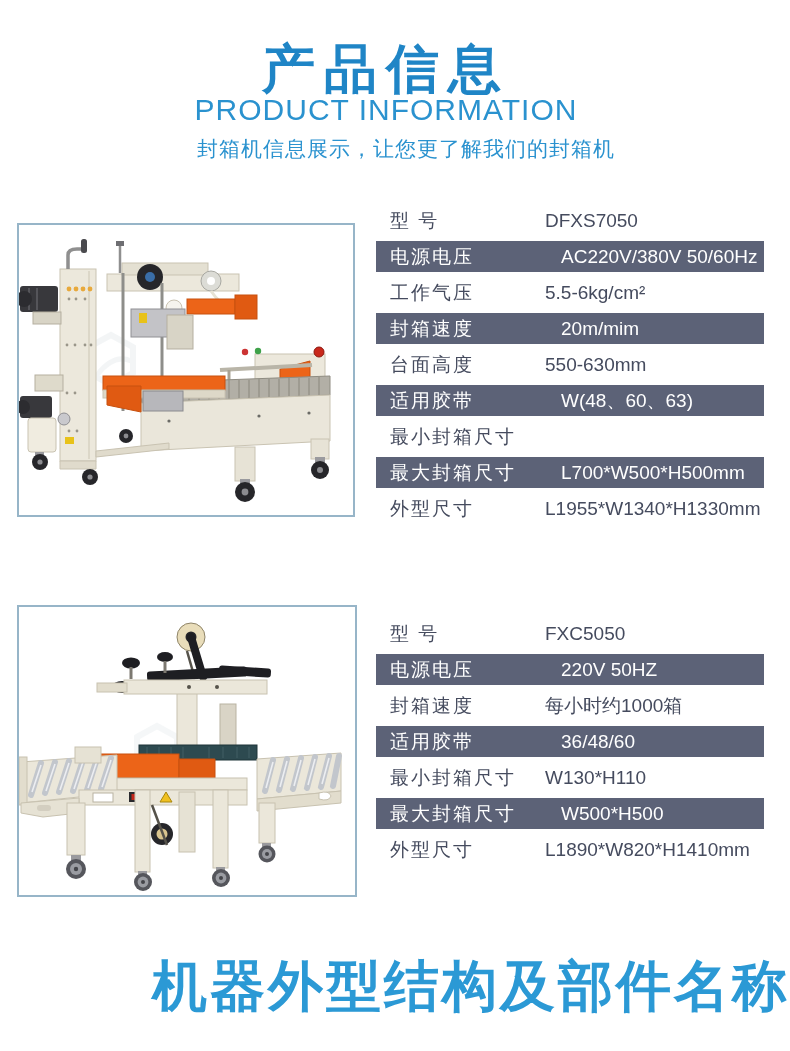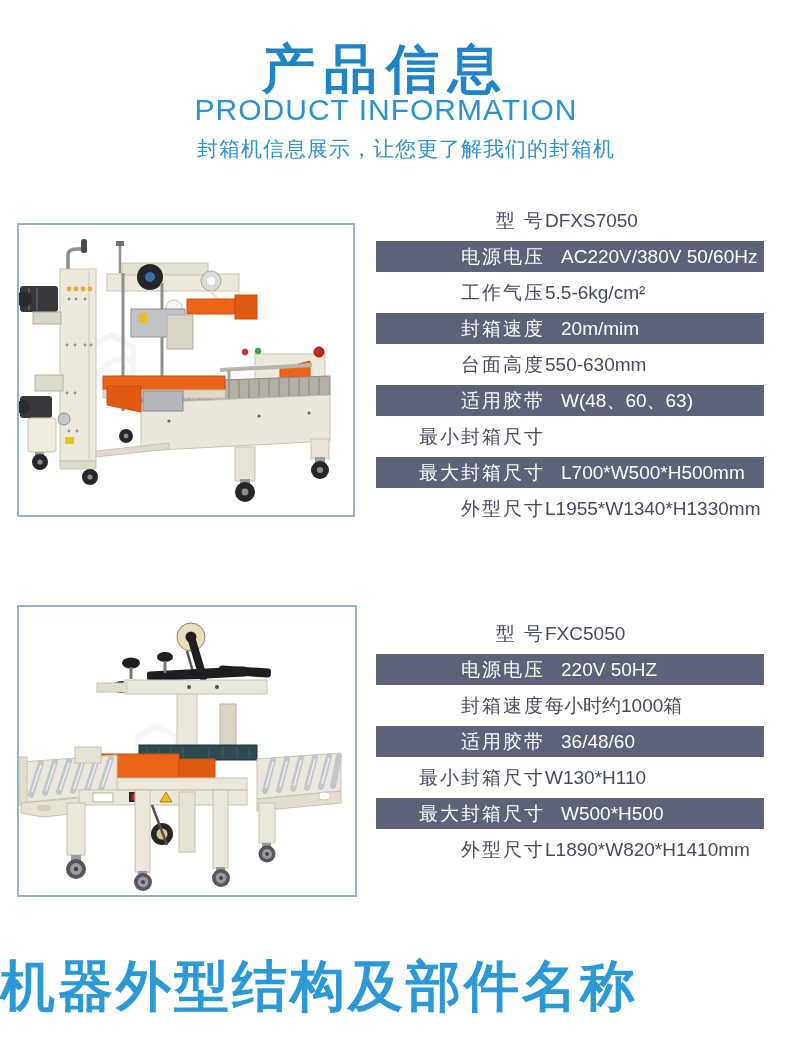--- a/index.html
+++ b/index.html
@@ -26,27 +26,27 @@
   
   .img-box{position:absolute;background:#ffffff;border:2px solid var(--image-border);}
   .img-box-1{left:17px;top:223px;width:338px;height:294px;}
   .img-box-2{left:17px;top:605px;width:340px;height:292px;}
   .img-box svg{display:block;width:100%;height:100%;}
 
   
   .spec-table{position:absolute;width:388px;}
   .spec-table-1{left:376px;top:200px;}
   .spec-table-2{left:376px;top:613px;}
-  .spec-row{display:flex;align-items:center;min-height:41px;padding-left:14px;font-size:19px;color:var(--light-row-text);text-align:right;}
+  .spec-row{display:flex;align-items:center;min-height:41px;padding-left:14px;font-size:19px;color:var(--light-row-text);}
   .spec-row.dark{min-height:31px;background:var(--dark-row-bg);color:var(--dark-row-text);gap:16px;}
   .spec-label{width:155px;flex-shrink:0;letter-spacing:2px;font-weight:500;}
   .spec-value{font-weight:500;white-space:nowrap;}
 
   
-  .footer-title{position:absolute;top:954px;left:0;width:790px;text-align:left;
+  .footer-title{position:absolute;top:954px;left:0;width:790px;text-align:right;
     font-size:55px;line-height:64px;font-weight:900;color:var(--footer-blue);letter-spacing:3px;}
 </style>
 </head>
 <body>
 
 <div class="page">
 
   <div class="header">
     <div class="page-title">产品信息</div>
     <div class="page-title-en">PRODUCT INFORMATION</div>

